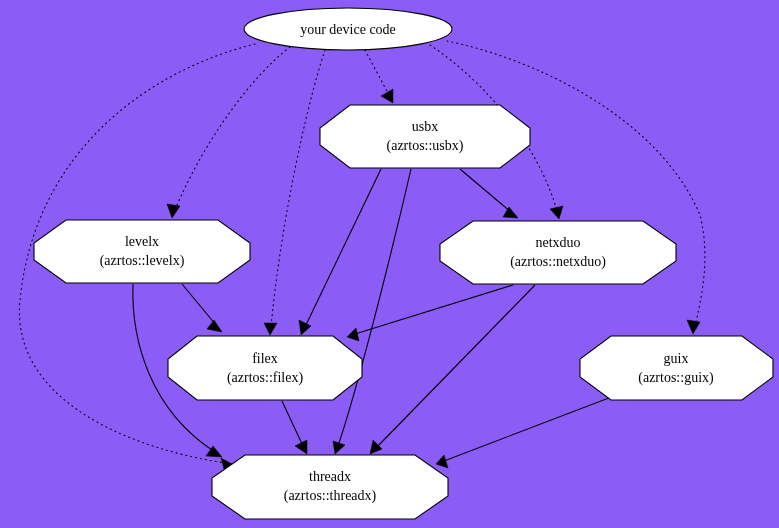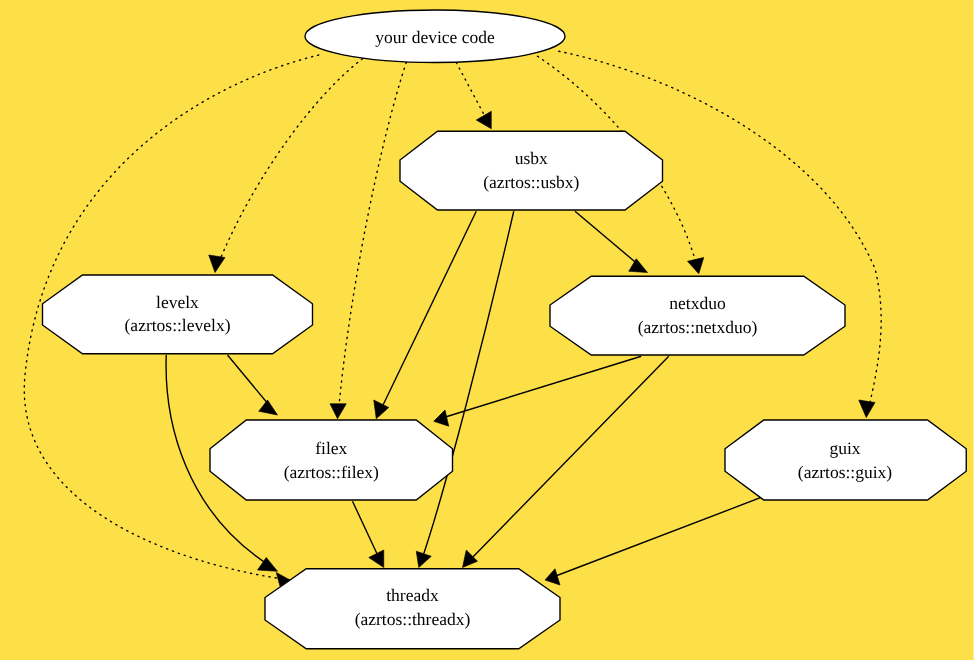--- a/index.html
+++ b/index.html
@@ -10,21 +10,21 @@
   body {
     width: 779px;
     height: 528px;
     overflow: hidden;
     font-family: "Liberation Serif", "DejaVu Serif", serif;
   }
   #graph-root {
     position: relative;
     width: 779px;
     height: 528px;
-    background: #fde047;
+    background: #8b5cf6;
   }
   svg.graph-canvas {
     display: block;
     width: 779px;
     height: 528px;
   }
   .node-shape {
     fill: #ffffff;
     stroke: #000000;
     stroke-width: 1.1;

